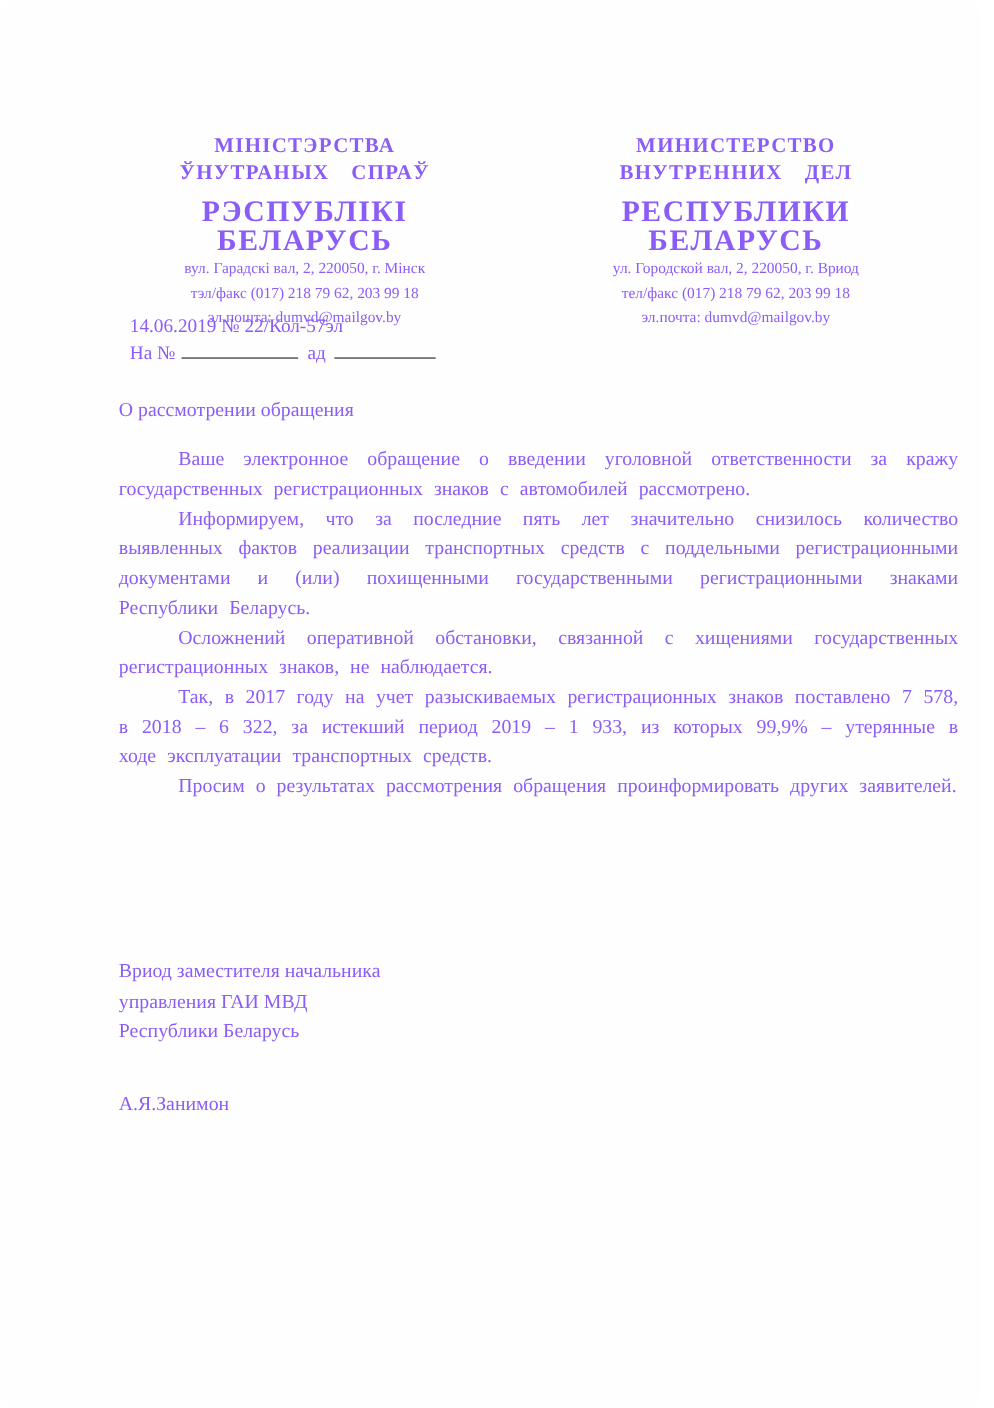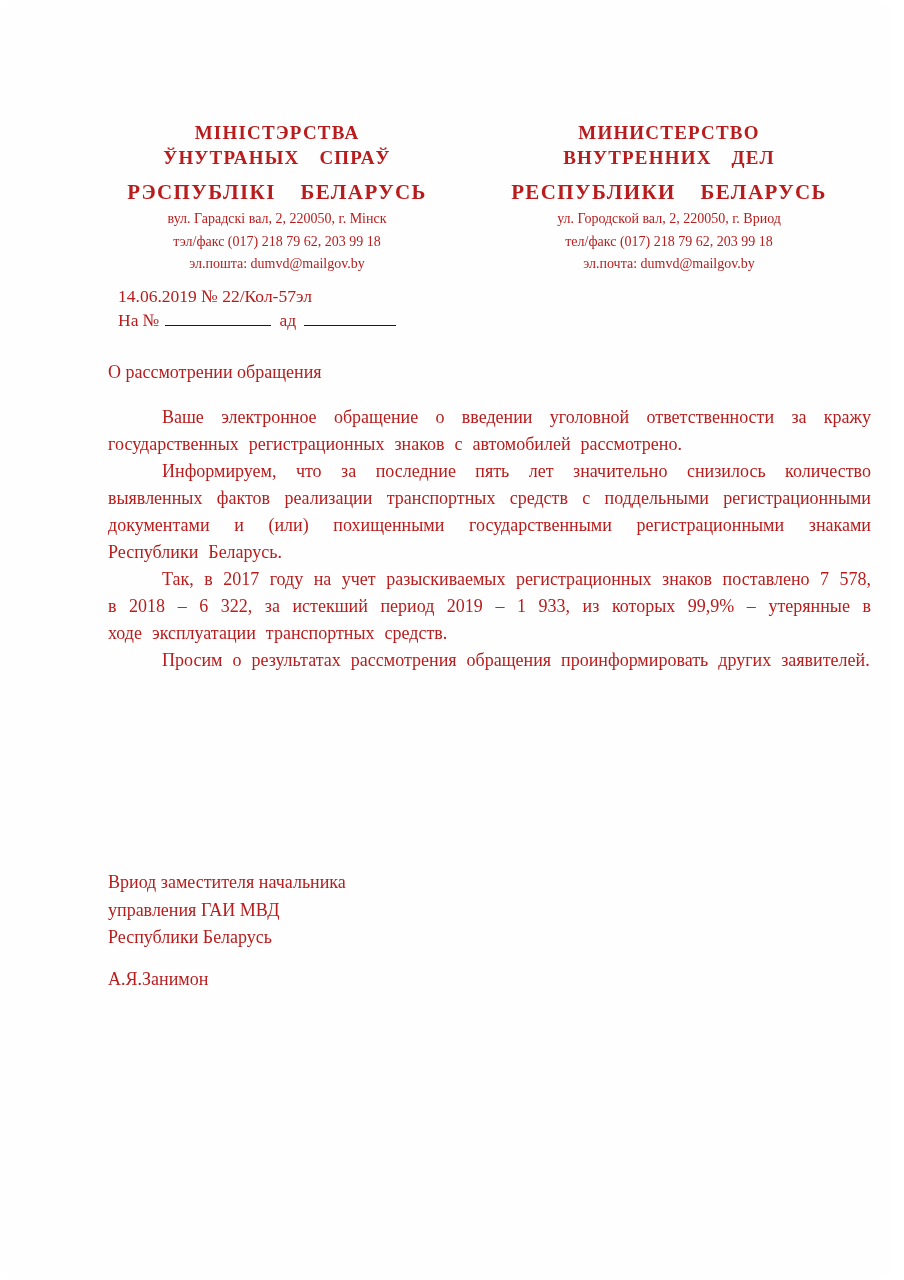--- a/index.html
+++ b/index.html
@@ -6,40 +6,40 @@
     margin: 0;
     padding: 0;
     background: #ffffff;
   }
   .page {
     position: relative;
     width: 892px;
     height: 1280px;
     background: #fefefe;
     font-family: "Liberation Serif", serif;
-    color: #b91c1c;
+    color: #8b5cf6;
     overflow: hidden;
     border-radius: 18px;
   }
 
   
   .letterhead { position: absolute; top: 120px; left: 0; width: 904px; }
   .lh-col { position: absolute; top: 0; text-align: center; }
   .lh-left  { left: 108px; width: 338px; }
   .lh-right { left: 496px; width: 346px; }
   .org-top {
     font-weight: bold;
     font-size: 19px;
     line-height: 25px;
     letter-spacing: 1.2px;
     word-spacing: 14px;
   }
   .org-name {
     font-weight: bold;
-    font-size: 21px;
+    font-size: 27px;
     line-height: 26px;
     letter-spacing: 1.4px;
     word-spacing: 18px;
     margin-top: 9px;
   }
   .addr { font-size: 14px; line-height: 22.5px; }
   .addr-first { margin-top: 3px; }
 
   
   .ref-block {
@@ -81,21 +81,21 @@
   .body-text p { margin: 0; text-indent: 54px; }
 
   
   .signature {
     position: absolute;
     left: 108px;
     top: 869px;
     font-size: 18px;
     line-height: 27.5px;
   }
-  .sig-name { margin-top: 14px; }
+  .sig-name { margin-top: 38px; }
 </style>
 </head>
 <body>
 
 <div class="page">
 
   <div class="letterhead">
 
     <div class="lh-col lh-left">
       <div class="org-top">МІНІСТЭРСТВА</div>
@@ -122,20 +122,21 @@
     <div class="reply-line">
       <span>На №</span><span class="fill-line fill-1"></span><span>ад</span><span class="fill-line fill-2"></span>
     </div>
   </div>
 
   <div class="subject">О рассмотрении обращения</div>
 
   <div class="body-text">
     <p>Ваше электронное обращение о введении уголовной ответственности за кражу государственных регистрационных знаков с автомобилей рассмотрено.</p>
     <p>Информируем, что за последние пять лет значительно снизилось количество выявленных фактов реализации транспортных средств с поддельными регистрационными документами и (или) похищенными государственными регистрационными знаками Республики Беларусь.</p>
+    <p>Осложнений оперативной обстановки, связанной с хищениями государственных регистрационных знаков, не наблюдается.</p>
     <p>Так, в 2017 году на учет разыскиваемых регистрационных знаков поставлено 7 578, в 2018 – 6 322, за истекший период 2019 – 1 933, из которых 99,9% – утерянные в ходе эксплуатации транспортных средств.</p>
     <p>Просим о результатах рассмотрения обращения проинформировать других заявителей.</p>
   </div>
 
   <div class="signature">
     <div>Вриод заместителя начальника</div>
     <div>управления ГАИ МВД</div>
     <div>Республики Беларусь</div>
     <div class="sig-name">А.Я.Занимон</div>
   </div>

